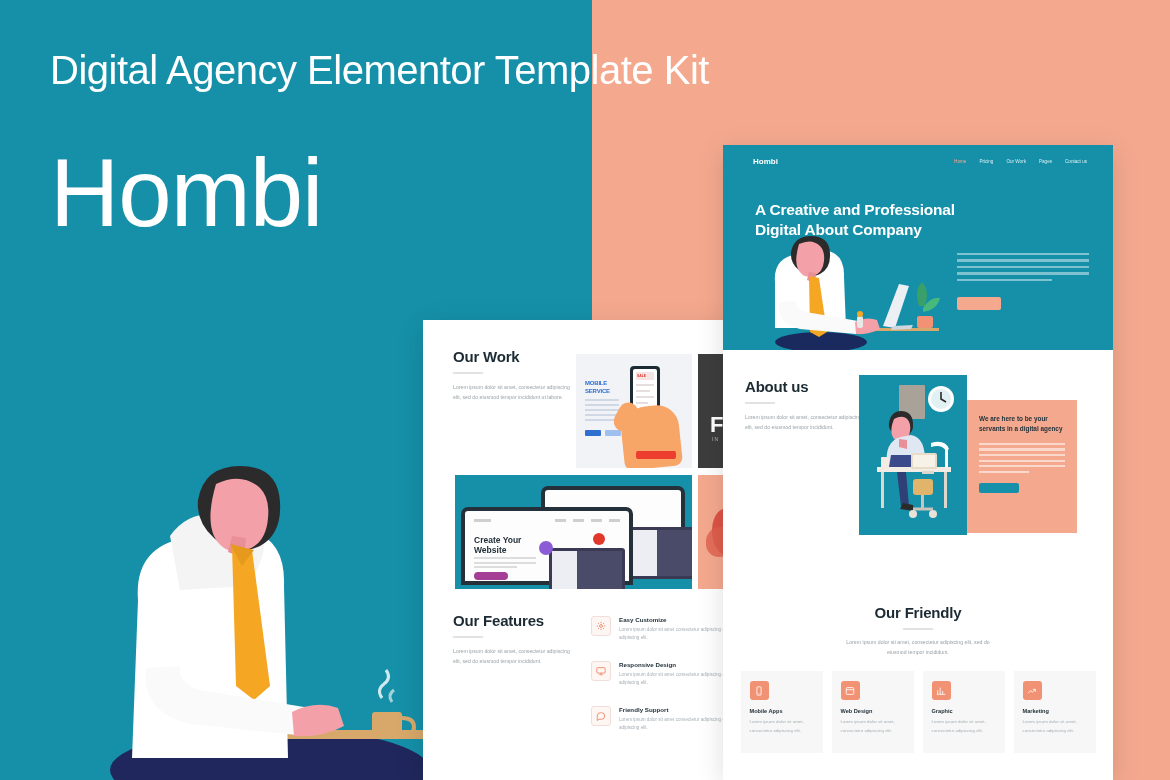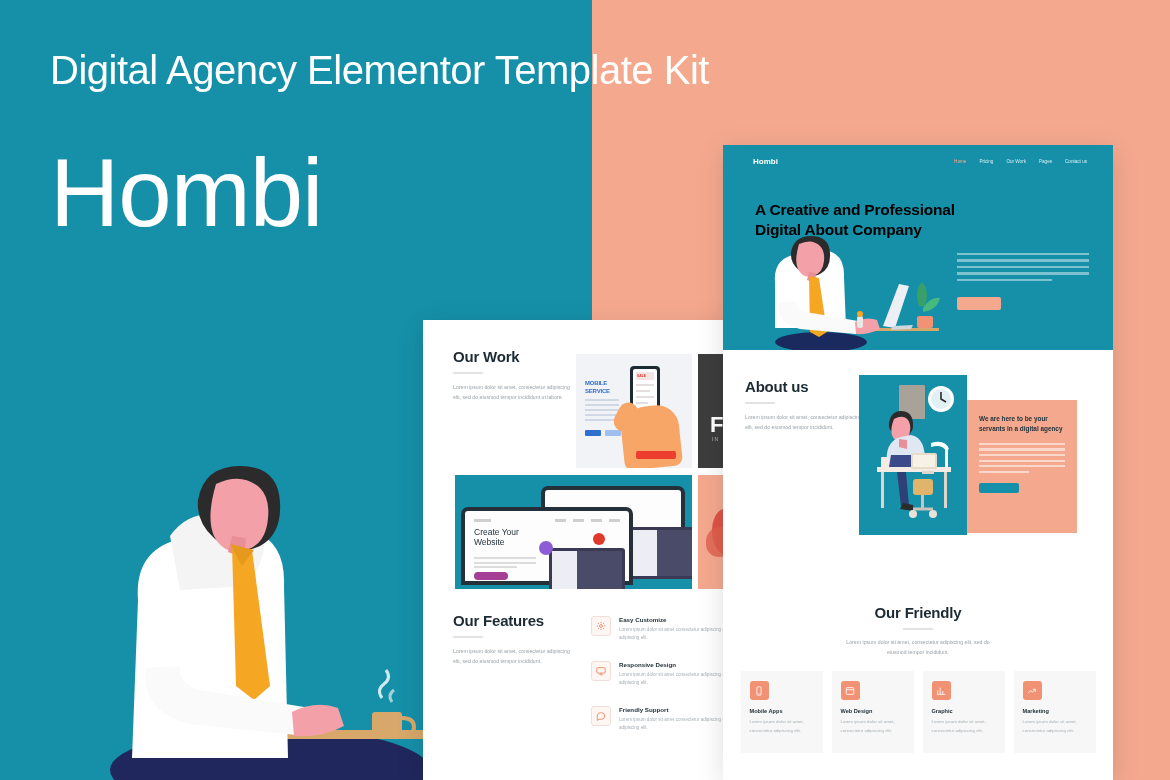--- a/index.html
+++ b/index.html
@@ -81,21 +81,21 @@
 
   
   #tile-site { left: 32px; top: 155px; width: 237px; height: 114px; background: #1590A8; }
   .dev-back { position: absolute; left: 86px; top: 11px; width: 144px; height: 90px;
               background: #fdfdfd; border: 4px solid #24313a; border-radius: 7px; }
   .dev-front { position: absolute; left: 6px; top: 32px; width: 172px; height: 78px;
                background: #fdfdfd; border: 4px solid #24313a; border-radius: 7px 7px 0 0; }
   .dev-front .logo { position: absolute; left: 9px; top: 8px; width: 17px; height: 3px; background: #cfcfcf; }
   .dev-front .nav { position: absolute; right: 9px; top: 8px; display: flex; gap: 7px; }
   .dev-front .nav i { width: 11px; height: 3px; background: #cfcfcf; display: block; }
-  .cw-title { position: absolute; left: 9px; top: 16px; font-size: 8.5px; font-weight: 400;
+  .cw-title { position: absolute; left: 9px; top: 24px; font-size: 8.5px; font-weight: 700;
               color: #24313a; line-height: 1.2; width: 60px; }
   .cw-lines { position: absolute; left: 9px; top: 46px; width: 62px; }
   .cw-lines i { display: block; height: 2px; background: #ddd; margin-bottom: 2.5px; }
   .cw-btn { position: absolute; left: 9px; top: 61px; width: 34px; height: 8px;
             background: #a53f96; border-radius: 5px; }
   .monitor { position: absolute; left: 84px; top: 37px; width: 76px; height: 52px;
              background: #3a3a54; border-radius: 3px; padding: 3px; }
   .monitor .mw { width: 100%; height: 100%; background: #fff; border-radius: 2px; display: flex; }
   .monitor .mw .l { width: 36%; background: #eceef3; }
   .monitor .mw .r { flex: 1; background: #4a4a69; }
@@ -124,21 +124,21 @@
   .feat-txt { font-size: 4.6px; line-height: 1.85; color: #a7b0b6; }
 
   
   #mockup-home { left: 723px; top: 145px; width: 390px; height: 635px; z-index: 8; }
   .home-hero { height: 205px; background: #1590A8; position: relative; overflow: hidden; }
   .hh-logo { position: absolute; left: 30px; top: 12px; font-size: 8px; font-weight: 700; color: #fff; }
   .hh-nav { position: absolute; right: 26px; top: 14px; display: flex; gap: 13px; }
   .hh-nav span { font-size: 4.6px; color: #d9eef3; white-space: nowrap; }
   .hh-nav span.active { color: #F4A98E; }
   .hh-title { position: absolute; left: 32px; top: 55px; font-size: 15.5px; font-weight: 700;
-              color: #000000; line-height: 1.32; letter-spacing: -0.2px; }
+              color: #ffffff; line-height: 1.32; letter-spacing: -0.2px; }
   .hh-body { position: absolute; right: 24px; top: 108px; width: 132px; }
   .hh-body i { display: block; height: 2.4px; background: rgba(255,255,255,0.45); margin-bottom: 4px; }
   .hh-btn { position: absolute; right: 112px; top: 152px; width: 44px; height: 13px;
             background: #F4A98E; border-radius: 2px; }
   .hh-art { position: absolute; left: 20px; bottom: 0; width: 210px; height: 120px; }
 
   
   .about { position: relative; padding: 16px 0 0 0; height: 250px; }
   .about-head { position: absolute; left: 22px; top: 28px; }
   .about-art { position: absolute; left: 136px; top: 25px; width: 108px; height: 160px;

